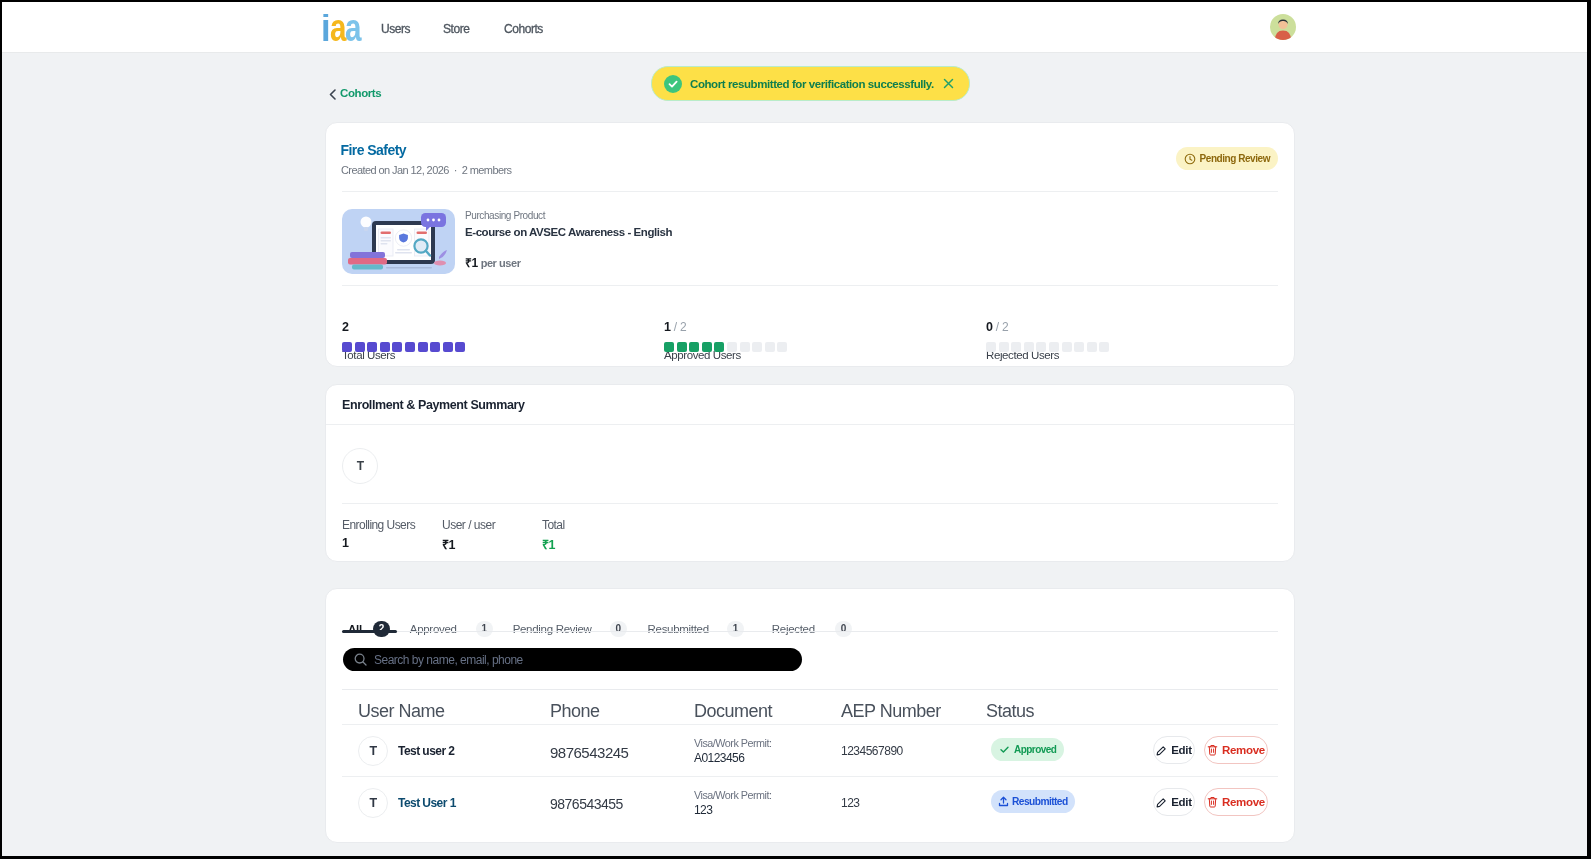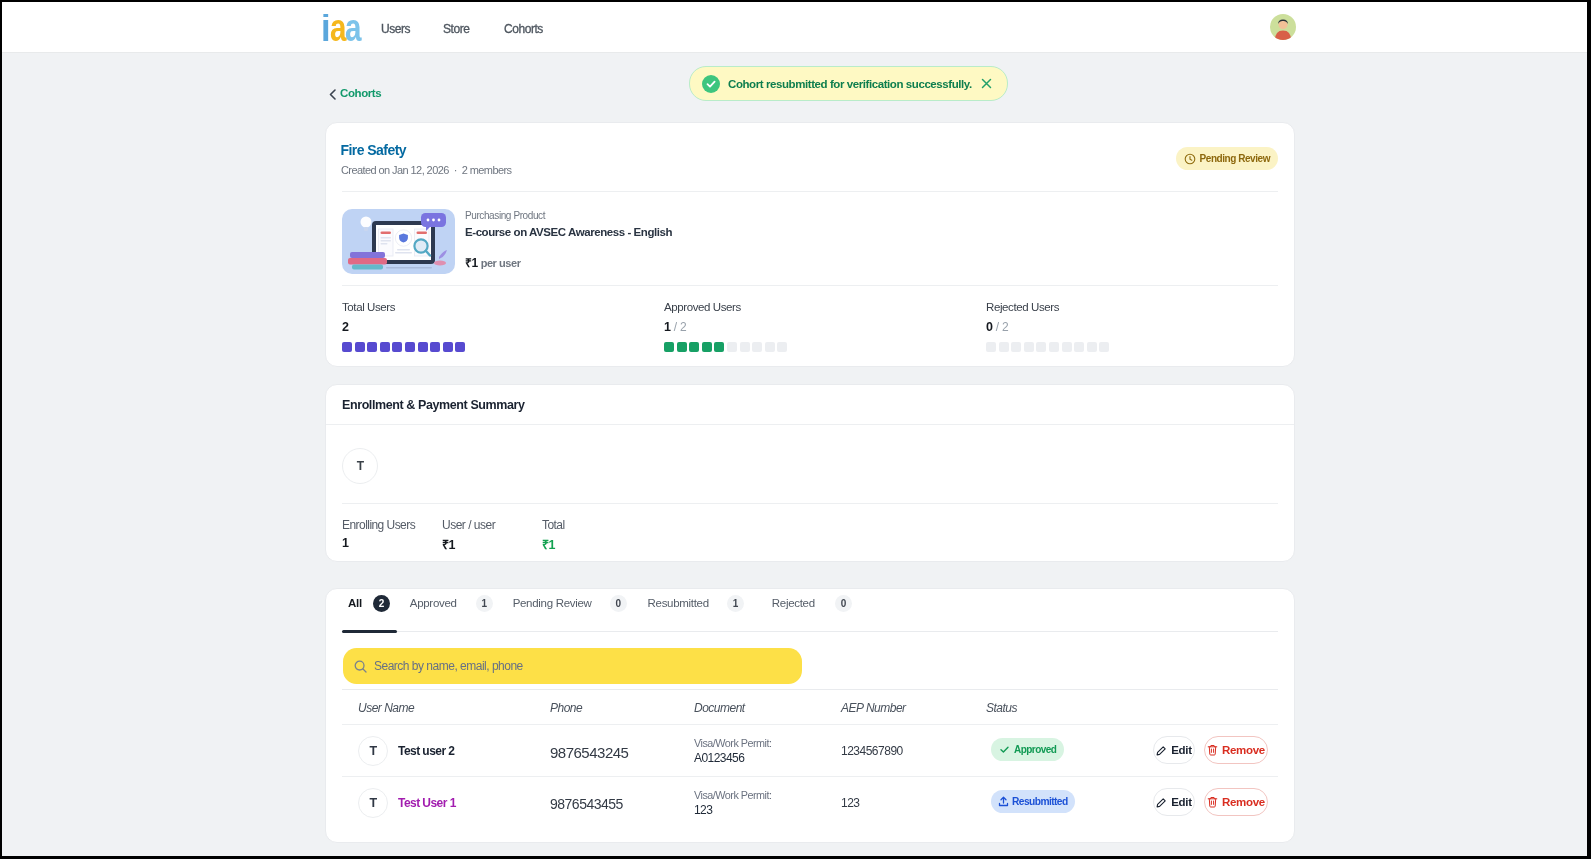--- a/index.html
+++ b/index.html
@@ -13,28 +13,28 @@
 .frame { position:absolute; left:0; top:0; width:1591px; height:859px;
   border:2px solid #000; border-right-width:4px; border-bottom-width:3px; z-index:900; pointer-events:none; }
 .abs { position:absolute; }
 header { position:absolute; left:0; top:0; width:1591px; height:53px; background:#fff; border-bottom:1px solid #e8eaeb; }
 .nav a { position:absolute; top:22px; font-size:12px; color:#4e565f; -webkit-text-stroke:0.3px #4e565f; letter-spacing:-0.45px; text-decoration:none; }
 .card { position:absolute; left:325px; width:970px; background:#fff; border:1px solid #e9ebee; border-radius:12px; }
 .divider { position:absolute; left:16px; right:16px; height:1px; background:#edeff1; }
 .pill { position:absolute; display:flex; align-items:center; border-radius:12px; height:23px; padding:0 10px; gap:5px; }
 .sq { width:10px; height:10px; border-radius:2px; }
 .sqrow { position:absolute; display:flex; gap:2.6px; }
-.statlabel { position:absolute; font-size:11.5px; color:#3a414b; letter-spacing:-0.4px; }
+.statlabel { position:absolute; font-size:11.5px; color:#3a414b; letter-spacing:-0.4px;margin-top:48px; }
 .statval { position:absolute; font-size:12.5px; font-weight:bold; color:#15191f; letter-spacing:-0.3px; }
 .gray { color:#98a1ab; font-weight:normal; font-size:12px; }
-.tabs { position:absolute; left:22px; top:6px; height:42px; display:flex; align-items:flex-start; }
+.tabs { position:absolute; left:22px; top:6px; height:42px; display:flex; align-items:flex-end; }
 .tab { display:flex; align-items:center; font-size:11.5px; letter-spacing:-0.3px; color:#555d68; }
 .tbadge { display:inline-flex; align-items:center; justify-content:center; min-width:17px; height:16.5px; padding:0 4px; border-radius:9px; background:#f1f3f5; color:#404650; font-size:10px; font-weight:bold; margin-left:15px; }
 .btn { position:absolute; height:28px; border-radius:14px; background:#fff; border:1px solid #e7e9ec; display:flex; align-items:center; justify-content:center; gap:4px; font-size:11.5px; font-weight:bold; color:#1a2230; letter-spacing:-0.3px; }
-.hdrcell { position:absolute; font-size:12px; color:#49515c; letter-spacing:-0.5px;font-style:italic; }
+.hdrcell { position:absolute; font-size:18px; color:#49515c; letter-spacing:-0.5px; }
 </style>
 </head>
 <body>
 <header>
   <svg class="abs" style="left:321px;top:14px" width="42" height="34" viewBox="0 0 42 34">
     <text x="0" y="27" textLength="9" lengthAdjust="spacingAndGlyphs" font-family="Liberation Sans" font-weight="bold" font-size="38" fill="#5ba7dc">i</text>
     <text x="9" y="27" textLength="16" lengthAdjust="spacingAndGlyphs" font-family="Liberation Sans" font-weight="bold" font-size="38" fill="#f5b81e">a</text>
     <text x="24" y="27" textLength="16" lengthAdjust="spacingAndGlyphs" font-family="Liberation Sans" font-weight="bold" font-size="38" fill="#7cc3ea">a</text>
   </svg>
   <div class="nav">
@@ -53,21 +53,21 @@
       <path d="M8.2 10 Q8 5.4 13 5.4 Q18 5.4 17.8 10 Q16.5 6.8 13 7 Q9.5 6.8 8.2 10 Z" fill="#273238"></path>
     </g>
   </svg>
 </header>
 
 <svg class="abs" style="left:329px;top:89px" width="8" height="11" viewBox="0 0 8 11">
     <polyline points="6,1 1.5,5.5 6,10" fill="none" stroke="#3c4450" stroke-width="1.6" stroke-linecap="round" stroke-linejoin="round"></polyline>
   </svg>
 <div class="abs" style="left:340px;top:87px;font-size:11.5px;font-weight:bold;color:#12996b;letter-spacing:-0.4px">Cohorts</div>
 
-<div class="abs" style="left:689px;top:66px;width:319px;height:35px;background:#fef9c3;border:1px solid #b9ecc9;border-radius:17px;display:flex;align-items:center;padding:0 12px;gap:8px;z-index:10">
+<div class="abs" style="left:651px;top:66px;width:319px;height:35px;background:#fde047;border:1px solid #b9ecc9;border-radius:17px;display:flex;align-items:center;padding:0 12px;gap:8px;z-index:10">
   <svg width="18" height="18" viewBox="0 0 18 18">
       <circle cx="9" cy="9" r="9" fill="#3dc57e"></circle>
       <polyline points="5.5,9.2 8,11.6 12.6,6.6" fill="none" stroke="#fff" stroke-width="1.8" stroke-linecap="round" stroke-linejoin="round"></polyline>
     </svg>
   <span style="font-size:11.5px;font-weight:bold;color:#0e7e4e;letter-spacing:-0.42px;white-space:nowrap">Cohort resubmitted for verification successfully.</span>
   <svg width="11" height="11" viewBox="0 0 11 11" style="margin-left:1px">
       <path d="M1.5 1.5 L9.5 9.5 M9.5 1.5 L1.5 9.5" stroke="#22a06b" stroke-width="1.5" stroke-linecap="round"></path>
     </svg>
 </div>
 
@@ -181,21 +181,21 @@
   <div class="tabs">
     <span class="tab" style="color:#15191f;font-weight:bold">All<span class="tbadge" style="background:#1f2937;color:#fff;margin-left:11px">2</span></span>
     <span class="tab" style="margin-left:20px">Approved<span class="tbadge" style="margin-left:19px">1</span></span>
     <span class="tab" style="margin-left:20px">Pending Review<span class="tbadge" style="margin-left:18px">0</span></span>
     <span class="tab" style="margin-left:21px">Resubmitted<span class="tbadge" style="margin-left:18px">1</span></span>
     <span class="tab" style="margin-left:28px">Rejected<span class="tbadge" style="margin-left:20px">0</span></span>
   </div>
   <div class="abs" style="left:16px;right:16px;top:42px;height:1px;background:#e9ebee"></div>
   <div class="abs" style="left:16px;top:41px;width:55px;height:2.5px;background:#1f2937;border-radius:2px"></div>
 
-  <div class="abs" style="left:17px;top:59px;width:459px;height:36px;border-radius:13.5px;background:#fde047;display:flex;align-items:center;padding:0 11px;gap:7px">
+  <div class="abs" style="left:17px;top:59px;width:459px;height:23px;border-radius:13.5px;background:#000000;display:flex;align-items:center;padding:0 11px;gap:7px">
     <svg width="13" height="13" viewBox="0 0 13 13">
         <circle cx="5.6" cy="5.6" r="4.4" fill="none" stroke="#7a828c" stroke-width="1.3"></circle>
         <line x1="9" y1="9" x2="12" y2="12" stroke="#7a828c" stroke-width="1.3" stroke-linecap="round"></line>
       </svg>
     <span style="font-size:12px;color:#667085;letter-spacing:-0.5px">Search by name, email, phone</span>
   </div>
   <div class="divider" style="top:100px;background:#e9ebee"></div>
 
   <div class="hdrcell" style="left:32px;top:112px">User Name</div>
   <div class="hdrcell" style="left:224px;top:112px">Phone</div>
@@ -224,21 +224,21 @@
   </div>
   <div class="btn" style="left:878px;top:147px;width:64px;border-color:#f2c5c1;color:#d92d20">
     <svg width="11" height="12" viewBox="0 0 11 12">
         <path d="M1.2 2.8 h8.6 M3.6 2.8 l0.3-1.3 h3.2 l0.3 1.3 M2.3 2.8 l0.5 7.4 a0.9 0.9 0 0 0 0.9 0.8 h3.6 a0.9 0.9 0 0 0 0.9-0.8 l0.5-7.4 M4.4 5 v3.4 M6.6 5 v3.4" fill="none" stroke="#d92d20" stroke-width="1" stroke-linecap="round" stroke-linejoin="round"></path>
       </svg>
     Remove
   </div>
   <div class="divider" style="top:187px"></div>
 
   <div class="abs" style="left:32px;top:199px;width:30px;height:30px;border-radius:50%;border:1px solid #eceef0;display:flex;align-items:center;justify-content:center;font-size:12.5px;font-weight:bold;color:#2f3744">T</div>
-  <div class="abs" style="left:72px;top:207px;font-size:12px;font-weight:bold;color:#a21caf;letter-spacing:-0.55px">Test User 1</div>
+  <div class="abs" style="left:72px;top:207px;font-size:12px;font-weight:bold;color:#0c4a6e;letter-spacing:-0.55px">Test User 1</div>
   <div class="abs" style="left:224px;top:207px;font-size:14px;color:#333a45;letter-spacing:-0.5px">9876543455</div>
   <div class="abs" style="left:368px;top:200px;font-size:10.8px;color:#6b7280;letter-spacing:-0.5px">Visa/Work Permit:</div>
   <div class="abs" style="left:368px;top:214px;font-size:12px;color:#1f2937;letter-spacing:-0.55px">123</div>
   <div class="abs" style="left:515px;top:207px;font-size:12px;color:#333a45;letter-spacing:-0.5px">123</div>
   <div class="pill" style="left:665px;top:201px;background:#d2e2fb;padding:0 7px;gap:3px">
     <svg width="11" height="11" viewBox="0 0 11 11">
         <path d="M5.5 7 V1.5 M3 3.8 L5.5 1.3 L8 3.8 M1.5 7.5 v2 h8 v-2" fill="none" stroke="#1c51d6" stroke-width="1.3" stroke-linecap="round" stroke-linejoin="round"></path>
       </svg>
     <span style="font-size:10.2px;font-weight:bold;color:#1c51d6;letter-spacing:-0.55px">Resubmitted</span>
   </div>

